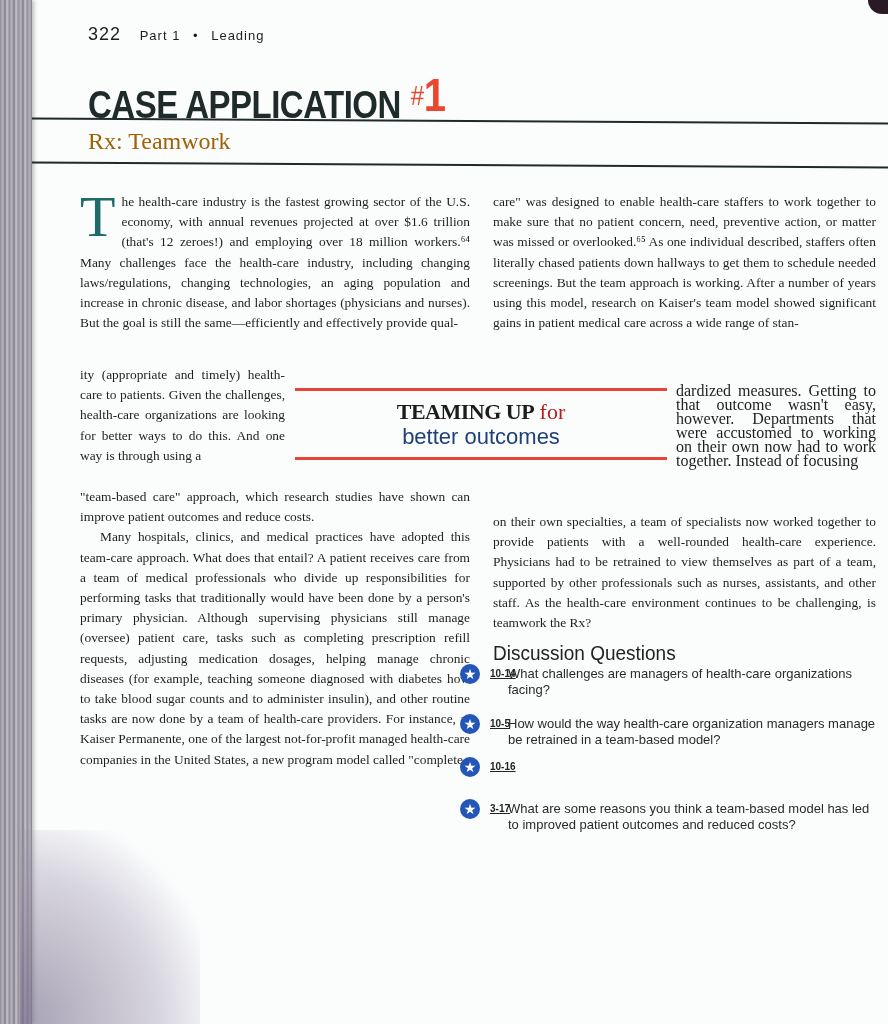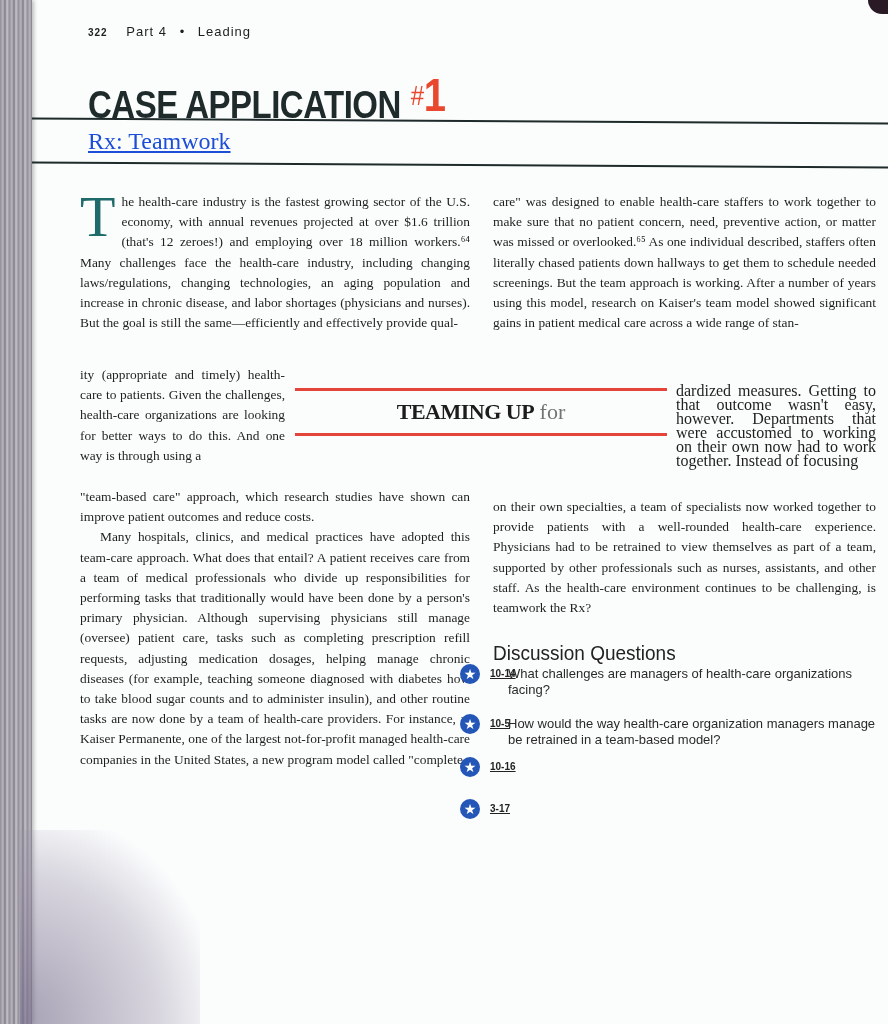--- a/index.html
+++ b/index.html
@@ -19,49 +19,49 @@
       pointer-events: none;
     }
     .corner-tr {
       position: absolute; right: 0; top: 0; width: 20px; height: 14px;
       background: #2a1a26; border-bottom-left-radius: 20px;
     }
     .header {
       position: absolute; left: 88px; top: 24px;
       font-family: "Liberation Sans", sans-serif; font-size: 13px; letter-spacing: 1px;
     }
-    .header .pg { font-weight: bold; font-size: 10px; margin-right: 14px; }
+    .header .pg { font-weight: normal; font-size: 18px; margin-right: 14px; }
     .header .sep { margin: 0 8px; }
     .title {
       position: absolute; left: 88px; top: 70px;
       font-family: "Liberation Sans", sans-serif; font-weight: bold; font-size: 33px;
       color: #1f2a2a; letter-spacing: -0.5px; transform: scaleY(1.15); transform-origin: left top;
     }
     .title .num { color: #e9472e; font-weight: normal; font-size: 24px; margin-left: 10px; vertical-align: 12px; }
     .title .num big { font-size: 40px; font-weight: bold; vertical-align: -6px; }
     .rule { position: absolute; height: 2px; background: #1f2a2a; }
     .subtitle {
       position: absolute; left: 88px; top: 128px;
-      font-family: "Liberation Serif", serif; font-size: 24px; color: #1d4ed8; text-decoration: underline;
+      font-family: "Liberation Serif", serif; font-size: 24px; color: #a16207;
     }
     .col { position: absolute; font-size: 13.4px; line-height: 20.2px; text-align: justify; }
     .col p { margin: 0; }
     .dropcap {
       float: left; font-size: 58px; line-height: 46px; color: #1f6a6a;
       margin: 2px 6px 0 0; font-family: "Liberation Serif", serif;
     }
     .narrow { width: 205px; }
     .indent { text-indent: 20px; }
     .pull {
       position: absolute; left: 295px; top: 388px; width: 372px; height: 72px; text-align: center;
     }
     .pull .bar { height: 3px; background: #e5443a; }
     .pull .l1 { font-family: "Liberation Serif", serif; font-size: 22px; margin-top: 8px; color: #1c1c1c; }
     .pull .l1 b { font-weight: 900; letter-spacing: -0.5px; }
-    .pull .l1 span { color: #737373; }
+    .pull .l1 span { color: #b91c1c; }
     .pull .l2 { font-family: "Liberation Sans", sans-serif; font-size: 22px; color: #1f3f7a; line-height: 24px; }
     .rightflow { position: absolute; left: 676px; top: 384px; width: 200px; font-size: 16px; line-height: 14px; text-align: justify; }
     .dq-title {
       position: absolute; left: 493px; top: 642px;
       font-family: "Liberation Sans", sans-serif; font-size: 19px; color: #222; transform: scaleY(1.1);
     }
     .q { position: absolute; left: 460px; width: 420px; font-family: "Liberation Sans", sans-serif; font-size: 13px; line-height: 16px; color: #2a2a2a; }
     .q .star {
       position: absolute; left: 0; top: -2px; width: 20px; height: 20px; border-radius: 50%;
       background: #2456b8; color: #fff; font-size: 14px; line-height: 20px; text-align: center;
@@ -71,21 +71,21 @@
   </style>
 </head>
 <body>
 
 <div class="binding"></div>
 <div class="shadow-bl"></div>
 <div class="corner-tr"></div>
 
 <div class="header">
   <span class="pg">322</span>
-  <span>Part 4</span>
+  <span>Part 1</span>
   <span class="sep">•</span>
   <span>Leading</span>
 </div>
 
 <div class="title">
   <span>CASE APPLICATION</span><span class="num"><span>#</span><big>1</big></span>
 </div>
 <div class="rule" style="left:32px; top:120px; width:856px; transform:rotate(0.35deg);"></div>
 <div class="subtitle">Rx: Teamwork</div>
 <div class="rule" style="left:32px; top:164px; width:856px; transform:rotate(0.35deg);"></div>
@@ -101,26 +101,27 @@
   <p class="indent">Many hospitals, clinics, and medical practices have adopted this team-care approach. What does that entail? A patient receives care from a team of medical professionals who divide up responsibilities for performing tasks that traditionally would have been done by a person's primary physician. Although supervising physicians still manage (oversee) patient care, tasks such as completing prescription refill requests, adjusting medication dosages, helping manage chronic diseases (for example, teaching someone diagnosed with diabetes how to take blood sugar counts and to administer insulin), and other routine tasks are now done by a team of health-care providers. For instance, at Kaiser Permanente, one of the largest not-for-profit managed health-care companies in the United States, a new program model called "complete</p>
 </div>
 
 <div class="col" style="left:493px; top:192px; width:383px;">
   <p>care" was designed to enable health-care staffers to work together to make sure that no patient concern, need, preventive action, or matter was missed or overlooked.⁶⁵ As one individual described, staffers often literally chased patients down hallways to get them to schedule needed screenings. But the team approach is working. After a number of years using this model, research on Kaiser's team model showed significant gains in patient medical care across a wide range of stan-</p>
 </div>
 
 <div class="pull">
   <div class="bar"></div>
   <div class="l1"><b>TEAMING UP</b> <span>for</span></div>
+  <div class="l2">better outcomes</div>
   <div class="bar" style="margin-top:8px;"></div>
 </div>
 
 <div class="rightflow">dardized measures. Getting to that outcome wasn't easy, however. Departments that were accustomed to working on their own now had to work together. Instead of focusing</div>
 
-<div class="col" style="left:493px; top:497px; width:383px;">
+<div class="col" style="left:493px; top:512px; width:383px;">
   <p>on their own specialties, a team of specialists now worked together to provide patients with a well-rounded health-care experience. Physicians had to be retrained to view themselves as part of a team, supported by other professionals such as nurses, assistants, and other staff. As the health-care environment continues to be challenging, is teamwork the Rx?</p>
 </div>
 
 <div class="dq-title">Discussion Questions</div>
 
 <div class="q" style="top:666px;">
   <span class="star">★</span>
   <span class="qnum">10-14</span>
   <span class="qtext">What challenges are managers of health-care organizations facing?</span>
 </div>
@@ -129,13 +130,14 @@
   <span class="qnum">10-5</span>
   <span class="qtext">How would the way health-care organization managers manage be retrained in a team-based model?</span>
 </div>
 <div class="q" style="top:759px;">
   <span class="star">★</span>
   <span class="qnum">10-16</span>
 </div>
 <div class="q" style="top:801px;">
   <span class="star">★</span>
   <span class="qnum">3-17</span>
+  <span class="qtext">What are some reasons you think a team-based model has led to improved patient outcomes and reduced costs?</span>
 </div>
 
 </body></html>

